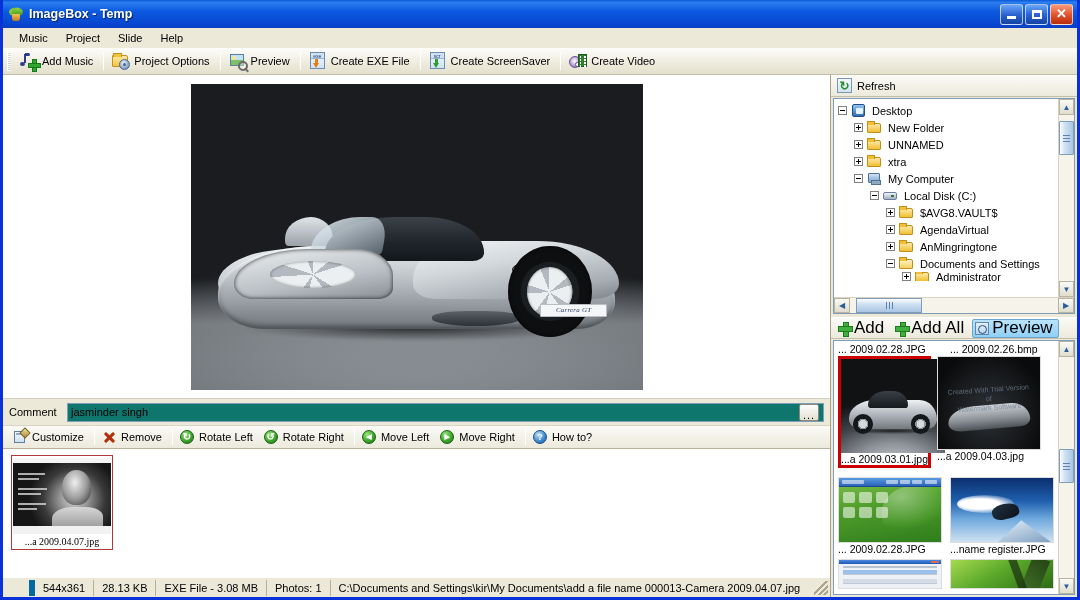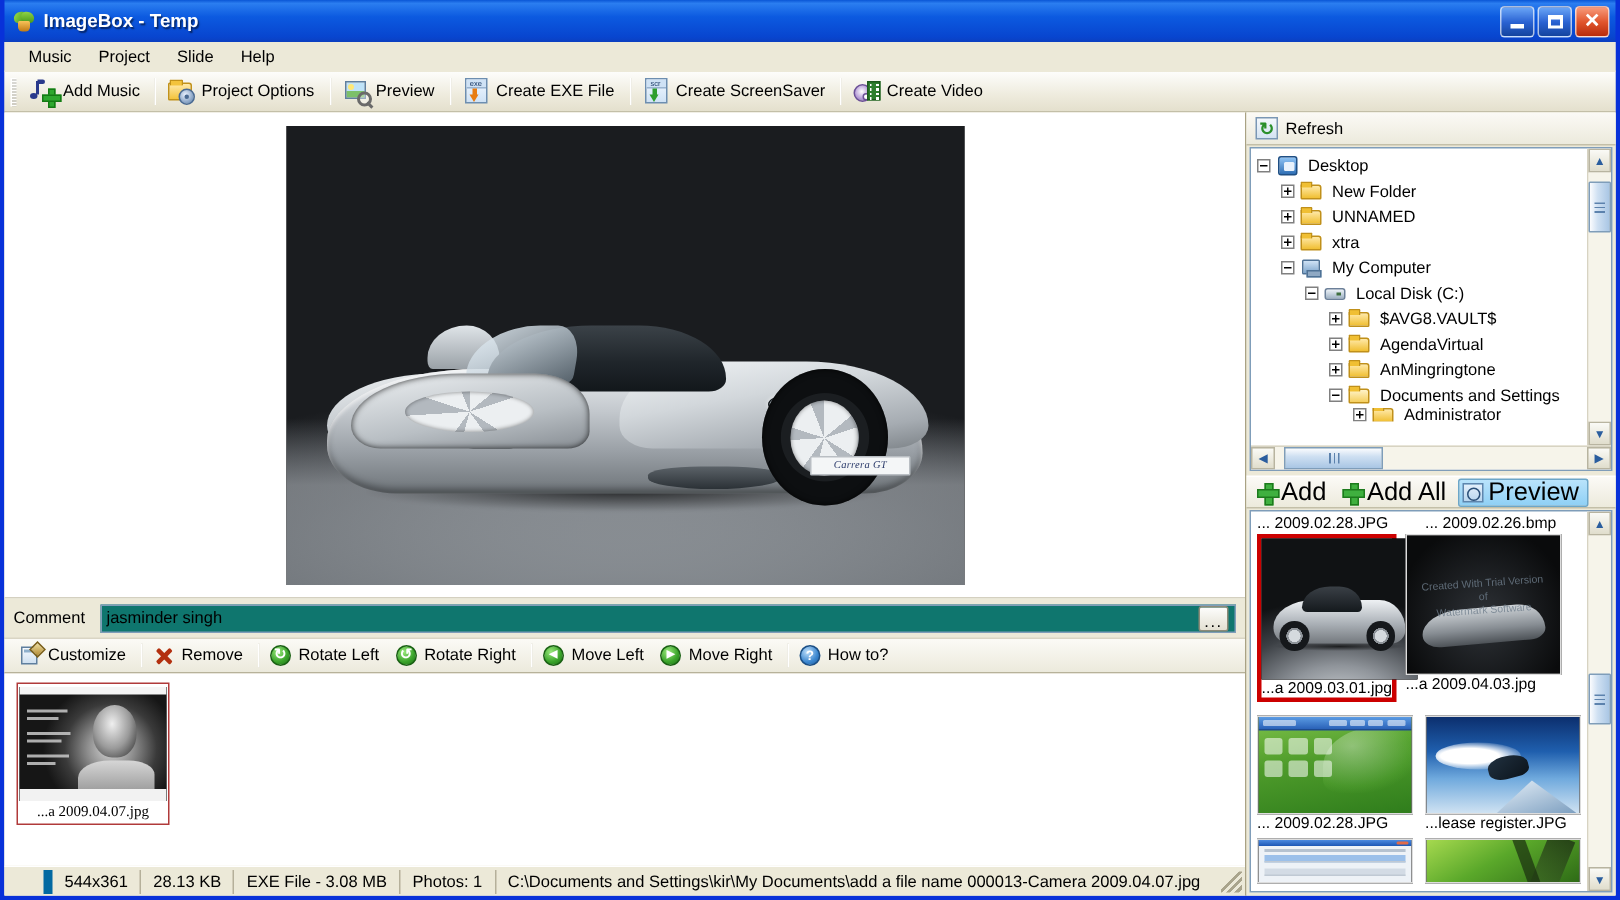--- a/index.html
+++ b/index.html
@@ -1139,21 +1139,21 @@
                 <div class="tcap">...  2009.02.28.JPG</div>
               </div>
               <div class="tcell">
                 <div class="tbox" style="height:66px">
                   <div class="th-snow">
                       <div class="cloud"></div>
                       <div class="peak"></div>
                       <div class="rider"></div>
                     </div>
                 </div>
-                <div class="tcap">...lease register.JPG</div>
+                <div class="tcap">...name register.JPG</div>
               </div>
             </div>
 
             <div class="trow-imgs" style="margin-top:3px">
               <div class="tcell">
                 <div class="tbox" style="height:30px">
                   <div class="th-dialog">
                     <div class="bar">
                         <i></i>
                       </div>

